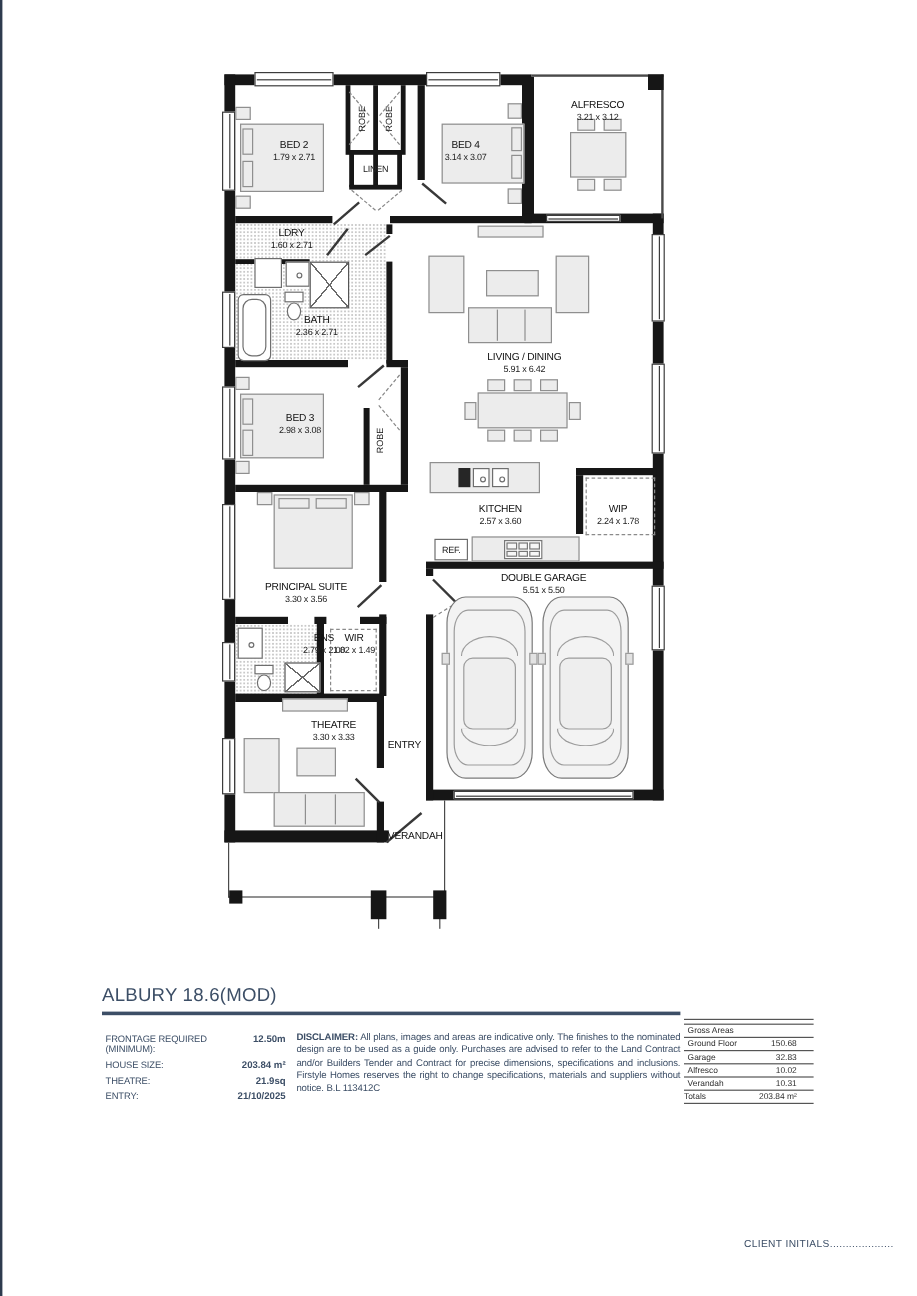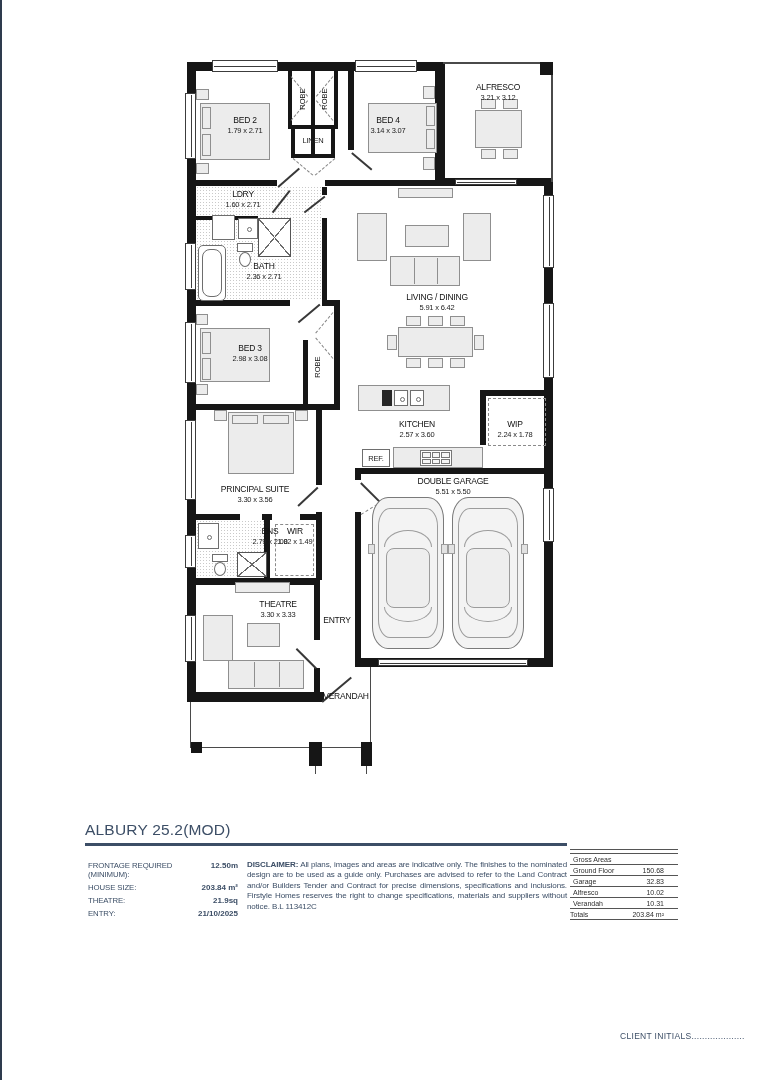--- a/index.html
+++ b/index.html
@@ -360,21 +360,21 @@
     <div class="lname">VERANDAH</div>
   </div>
   <div class="lblc" style="left:128px;top:78px;">
     <div class="ldims">LINEN</div>
   </div>
   <div class="vl" style="left:117px;top:41px;">ROBE</div>
   <div class="vl" style="left:139px;top:41px;">ROBE</div>
   <div class="vl" style="left:132px;top:309px;">ROBE</div>
 </div>
 
-<div class="title">ALBURY 25.2(MOD)</div>
+<div class="title">ALBURY 18.6(MOD)</div>
 <div class="rule"></div>
 
 <div class="specs">
   <div class="row">
     <span class="sl">FRONTAGE REQUIRED (MINIMUM):</span>
     <span class="sv">12.50m</span>
   </div>
   <div class="row">
     <span class="sl">HOUSE SIZE:</span>
     <span class="sv">203.84 m²</span>

